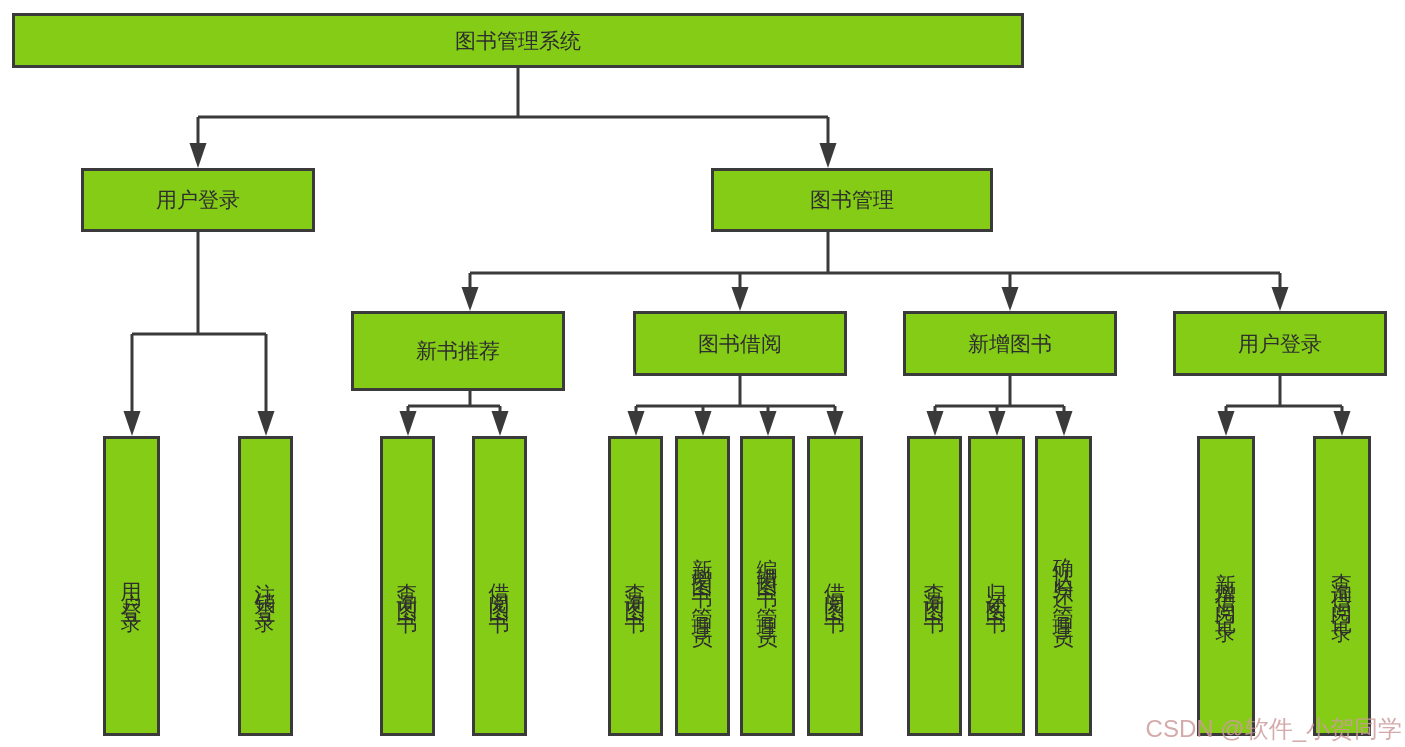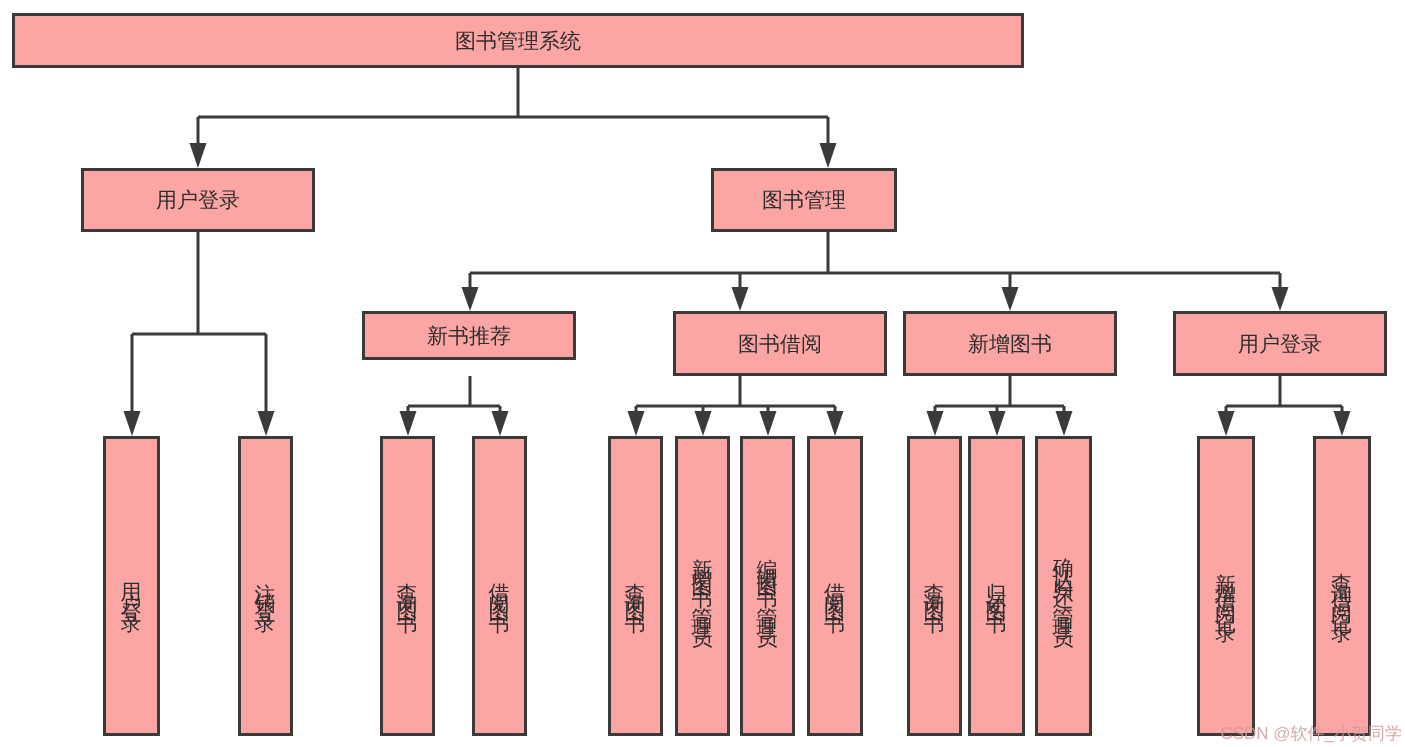--- a/index.html
+++ b/index.html
@@ -8,40 +8,40 @@
     width:1405px;height:747px;
     background:#ffffff;
     font-family:"Liberation Sans","DejaVu Sans",sans-serif;
     overflow:hidden;
   }
   .connectors{position:absolute;left:0;top:0;z-index:1;}
   .node{
     position:absolute;
     box-sizing:border-box;
     border:3px solid #3a3a3a;
-    background:#fca5a5;
+    background:#84cc16;
     display:flex;
     align-items:center;
     justify-content:center;
     color:#2e2e2e;
     font-size:21px;
     z-index:2;
   }
   .leaf>span{
     writing-mode:vertical-rl;
     text-orientation:mixed;
     letter-spacing:10px;
     font-size:21px;
     color:#2e2e2e;
     line-height:1;
   }
   .watermark{
     position:absolute;
     right:3px;bottom:2px;
-    font-size:17px;
+    font-size:24px;
     color:rgba(205,155,155,0.85);
     z-index:3;
     white-space:nowrap;
   }
 </style>
 </head>
 <body>
 
 <div class="stage">
 
@@ -74,24 +74,24 @@
       <polygon points="988.5,411 1005.5,411 997,436"></polygon>
       <polygon points="1055.5,411 1072.5,411 1064,436"></polygon>
       <polygon points="1217.5,411 1234.5,411 1226,436"></polygon>
       <polygon points="1333.5,411 1350.5,411 1342,436"></polygon>
     </g>
   </svg>
 
   <div class="node" style="left:12px;top:13px;width:1012px;height:55px;">图书管理系统</div>
 
   <div class="node" style="left:81px;top:168px;width:234px;height:64px;">用户登录</div>
-  <div class="node" style="left:711px;top:168px;width:186px;height:64px;">图书管理</div>
+  <div class="node" style="left:711px;top:168px;width:282px;height:64px;">图书管理</div>
 
-  <div class="node" style="left:362px;top:311px;width:214px;height:49px;">新书推荐</div>
-  <div class="node" style="left:633px;top:311px;width:214px;height:65px;margin-left:40px;">图书借阅</div>
+  <div class="node" style="left:351px;top:311px;width:214px;height:80px;">新书推荐</div>
+  <div class="node" style="left:633px;top:311px;width:214px;height:65px;">图书借阅</div>
   <div class="node" style="left:903px;top:311px;width:214px;height:65px;">新增图书</div>
   <div class="node" style="left:1173px;top:311px;width:214px;height:65px;">用户登录</div>
 
   <div class="node leaf" style="left:103px;top:436px;width:57px;height:300px;">
     <span>用户登录</span>
   </div>
   <div class="node leaf" style="left:238px;top:436px;width:55px;height:300px;">
     <span>注销登录</span>
   </div>
 

